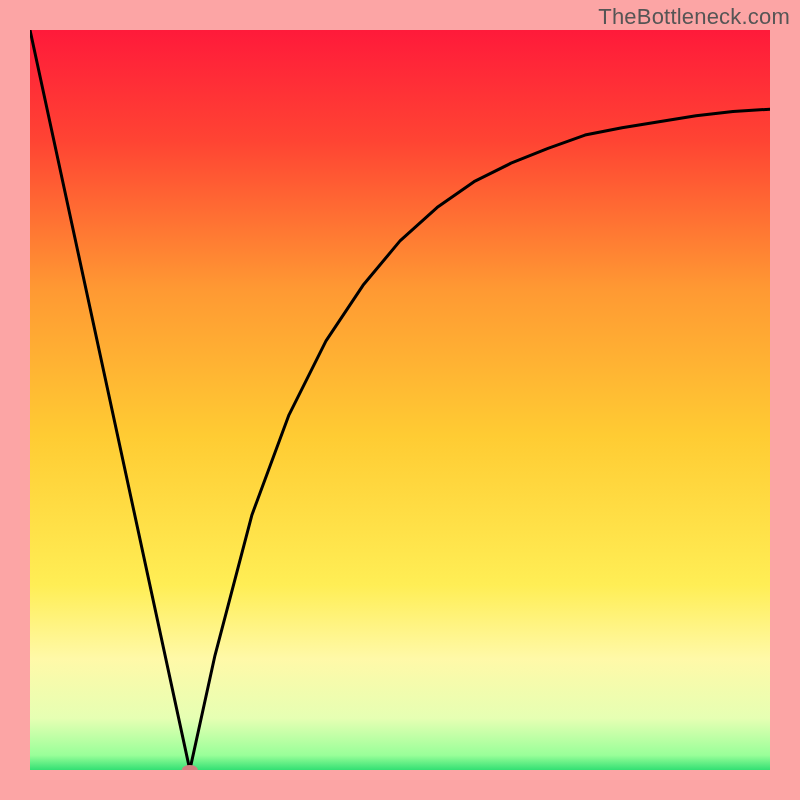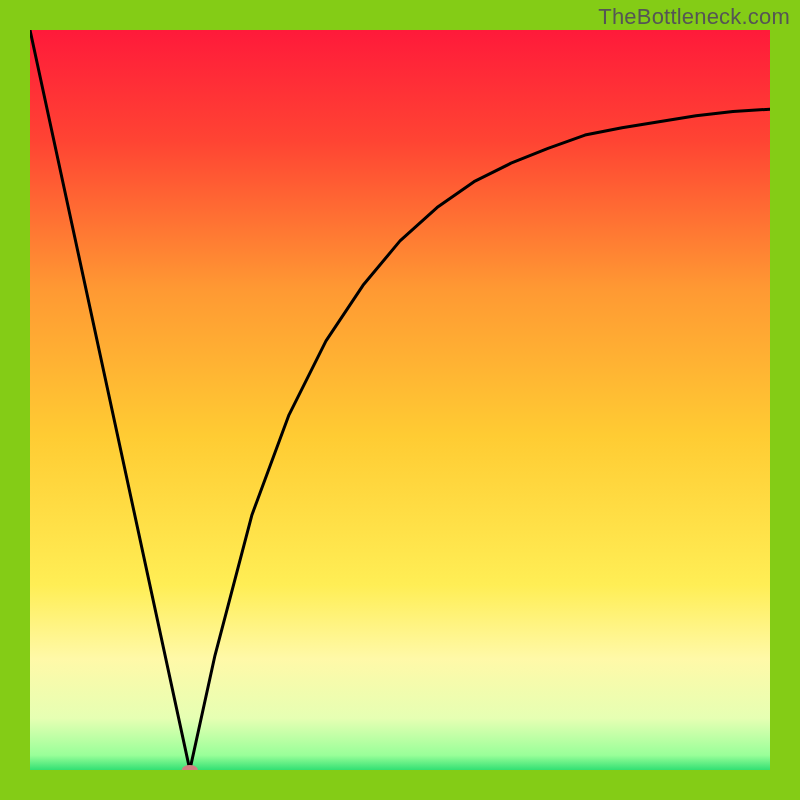--- a/index.html
+++ b/index.html
@@ -8,21 +8,21 @@
     width: 800px;
     height: 800px;
     overflow: hidden;
     background: #000;
     font-family: Arial, Helvetica, sans-serif;
   }
   .frame {
     position: relative;
     width: 800px;
     height: 800px;
-    background: #84cc16;
+    background: #fca5a5;
   }
   .watermark {
     position: absolute;
     top: 4px;
     right: 10px;
     color: #555;
     font-size: 22px;
     font-weight: 500;
     letter-spacing: 0.2px;
   }

